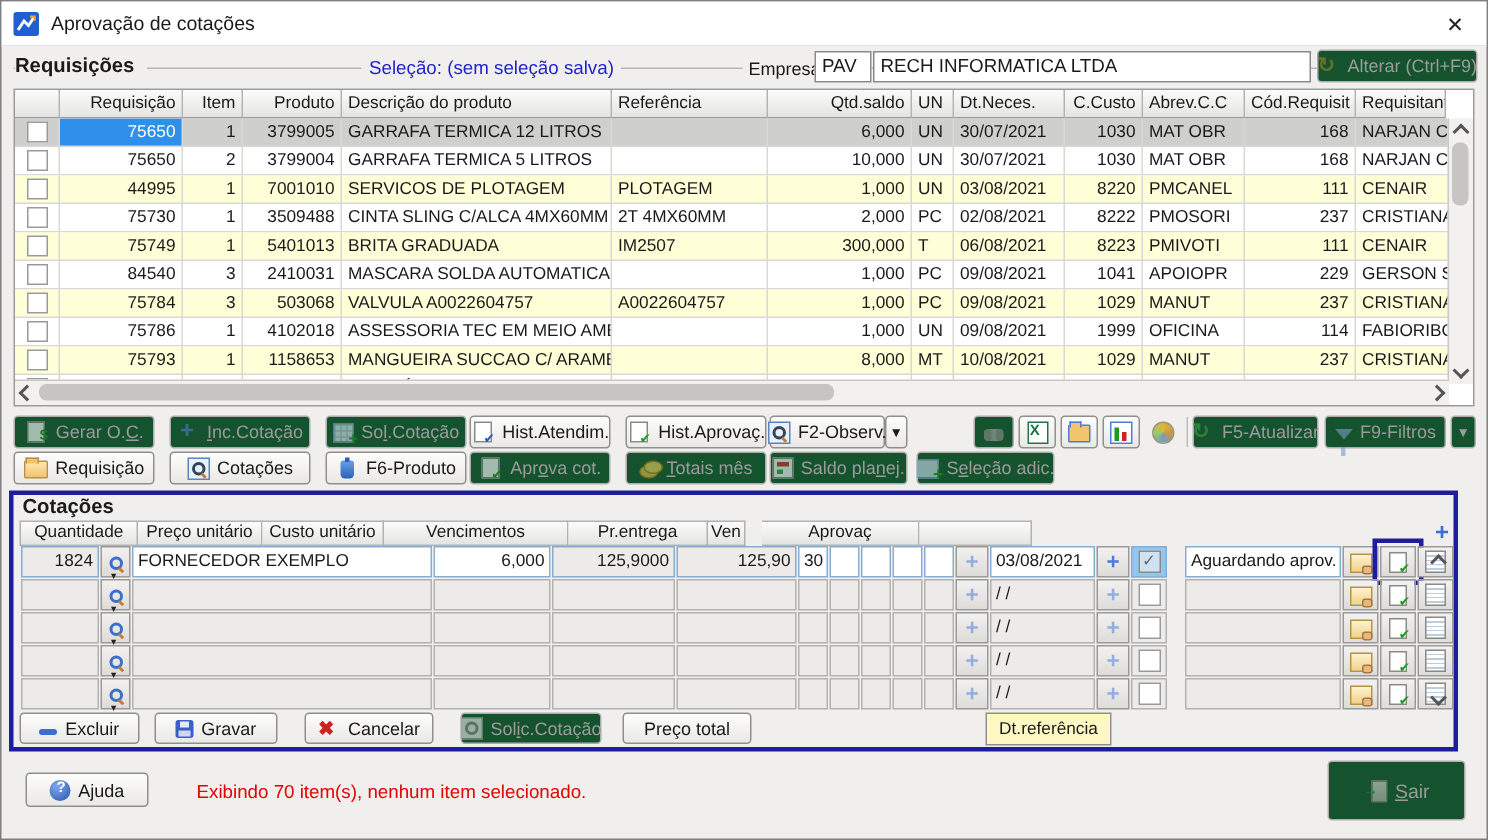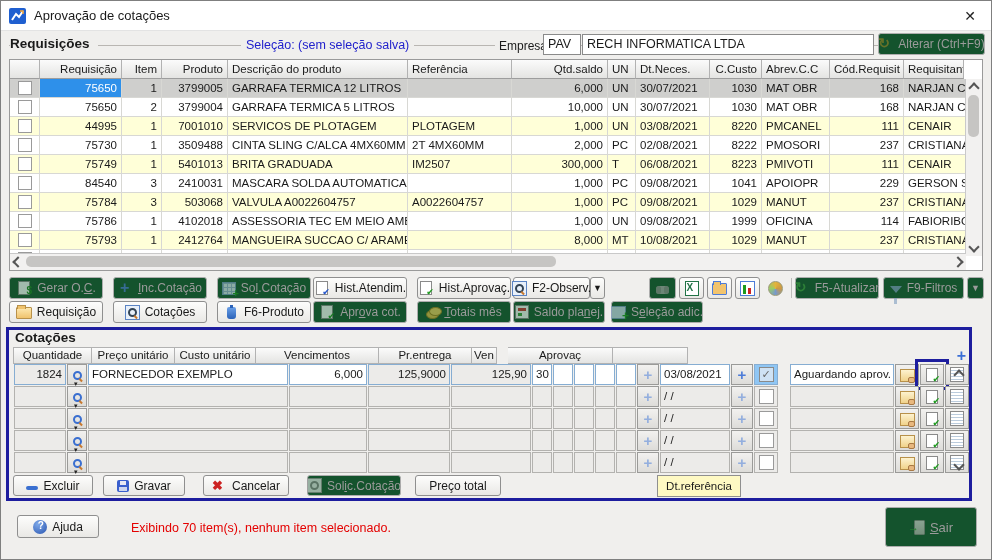--- a/index.html
+++ b/index.html
@@ -341,21 +341,21 @@
         <div class="cell c10 ">OFICINA</div>
         <div class="cell c11 num">114</div>
         <div class="cell c12 ">FABIORIBO</div>
       </div>
       <div class="trow zeb">
         <div class="cell ccb">
           <span class="cbx"></span>
         </div>
         <div class="cell c1 num">75793</div>
         <div class="cell c2 num">1</div>
-        <div class="cell c3 num">2412764</div>
+        <div class="cell c3 num">1158653</div>
         <div class="cell c4 ">MANGUEIRA SUCCAO C/ ARAME 2"</div>
         <div class="cell c5 "></div>
         <div class="cell c6 num">8,000</div>
         <div class="cell c7 ">MT</div>
         <div class="cell c8 ">10/08/2021</div>
         <div class="cell c9 num">1029</div>
         <div class="cell c10 ">MANUT</div>
         <div class="cell c11 num">237</div>
         <div class="cell c12 ">CRISTIANA</div>
       </div>

